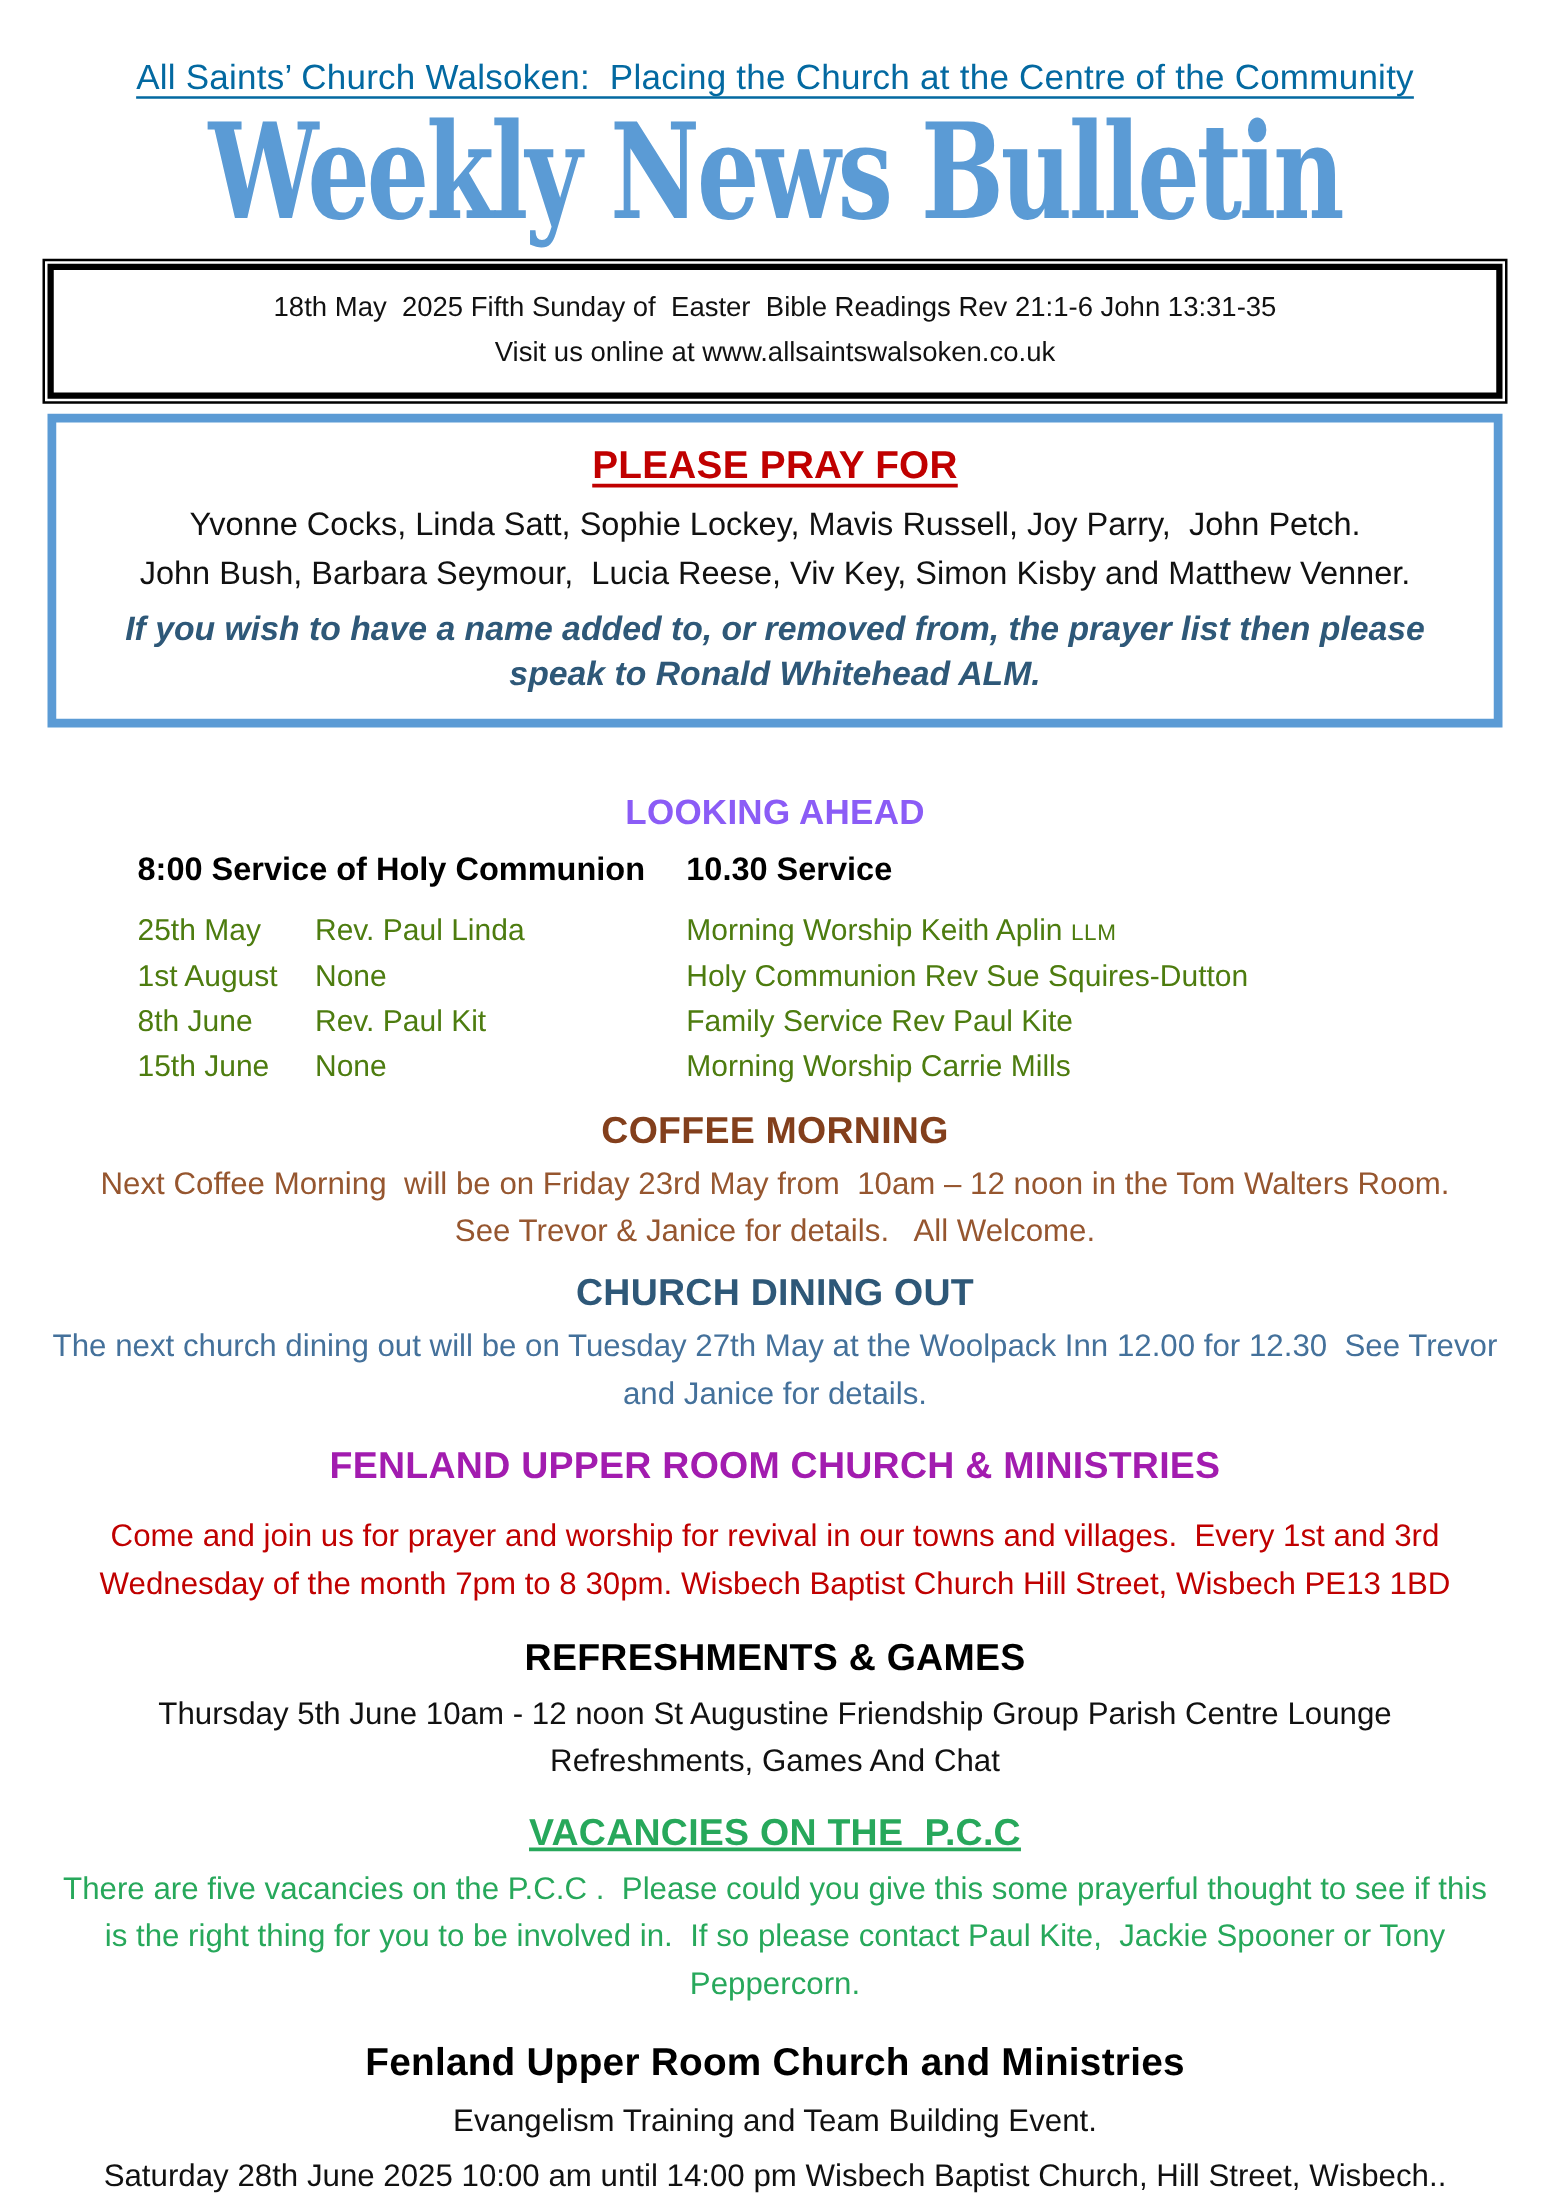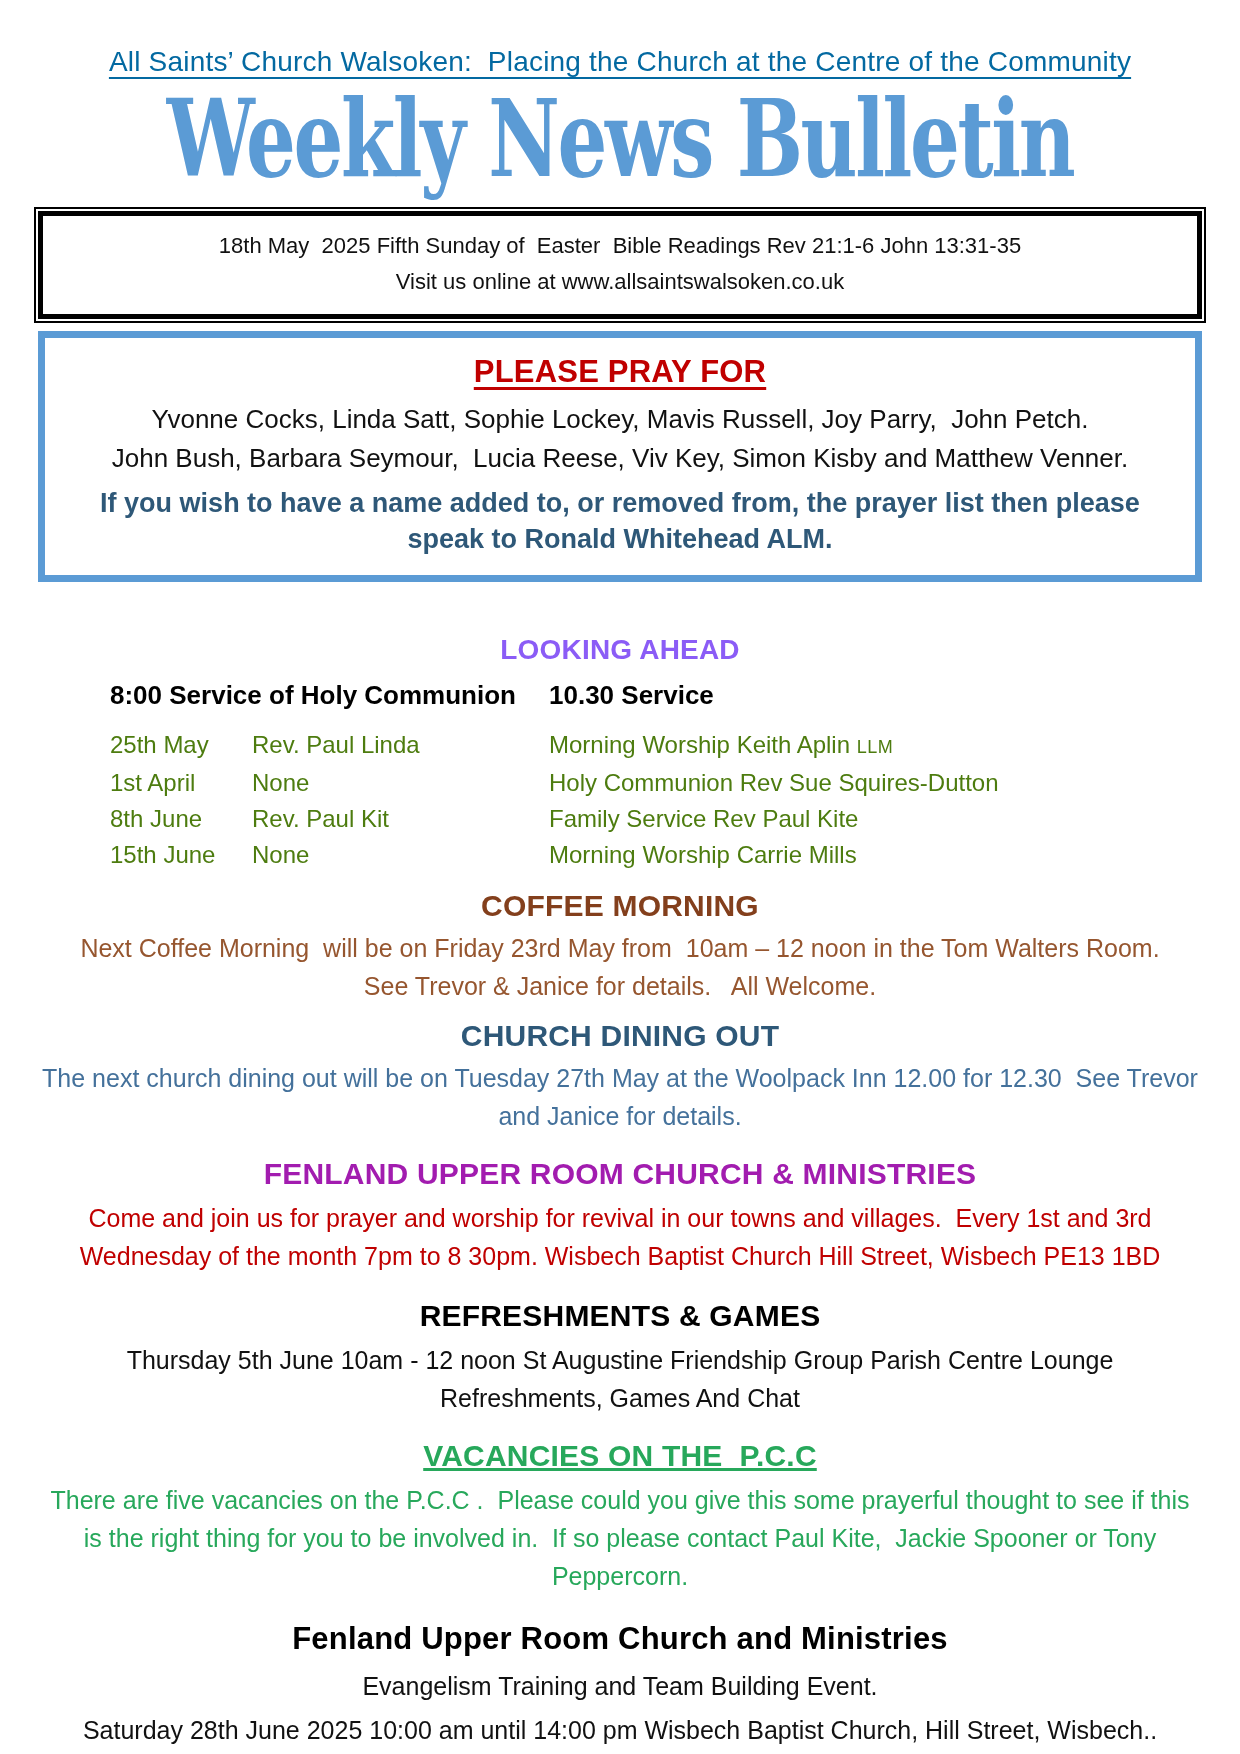--- a/index.html
+++ b/index.html
@@ -67,20 +67,21 @@
     text-underline-offset: 5px;
     margin: 6px 0 10px 0;
     letter-spacing: 0.2px;
   }
   .pray-names { font-size: 26px; line-height: 39px; color: #111111; }
   .pray-note {
     margin-top: 7px;
     font-size: 27px;
     line-height: 36px;
     font-weight: 700;
+    font-style: italic;
     color: #2E5878;
   }
 
   
   .looking-heading {
     margin-top: 52px;
     text-align: center;
     font-size: 28px;
     font-weight: 700;
     color: #8b5cf6;
@@ -116,21 +117,21 @@
     font-size: 25px;
     line-height: 38px;
     margin-left: 40px;
     margin-right: 40px;
   }
   .coffee-heading   { margin-top: 16px; color: #833F1C; }
   .coffee-body      { color: #96562F; margin-top: 6px; }
   .dining-heading   { margin-top: 14px; color: #2E5878; }
   .dining-body      { color: #44719B; margin-top: 6px; }
   .fenland-heading  { margin-top: 22px; color: #a21caf; }
-  .fenland-body     { color: #C00000; margin-top: 8px; }
+  .fenland-body     { color: #C00000; margin-top: 20px; }
   .refresh-heading  { margin-top: 24px; color: #000000; }
   .refresh-body     { color: #111111; margin-top: 8px; }
   .vacancy-heading  { margin-top: 22px; color: #27A85B; text-decoration: underline; }
   .vacancy-body     { color: #27A85B; margin-top: 8px; margin-left: 45px; margin-right: 45px; }
   .event-heading    { margin-top: 26px; color: #000000; font-size: 31px; }
   .event-body       { color: #111111; margin-top: 10px; }
   .event-body p     { margin-bottom: 6px; }
 </style>
 </head>
 <body>
@@ -162,21 +163,21 @@
       <div>8:00 Service of Holy Communion</div>
       <div>10.30 Service</div>
     </div>
 
     <div class="services-row">
       <div>25th May</div>
       <div>Rev. Paul Linda</div>
       <div><span class="pre">Morning Worship Keith Aplin </span><span class="llm-suffix">LLM</span></div>
     </div>
     <div class="services-row">
-      <div>1st April</div>
+      <div>1st August</div>
       <div>None</div>
       <div>Holy Communion Rev Sue Squires-Dutton</div>
     </div>
     <div class="services-row">
       <div>8th June</div>
       <div>Rev. Paul Kit</div>
       <div>Family Service Rev Paul Kite</div>
     </div>
     <div class="services-row">
       <div>15th June</div>

